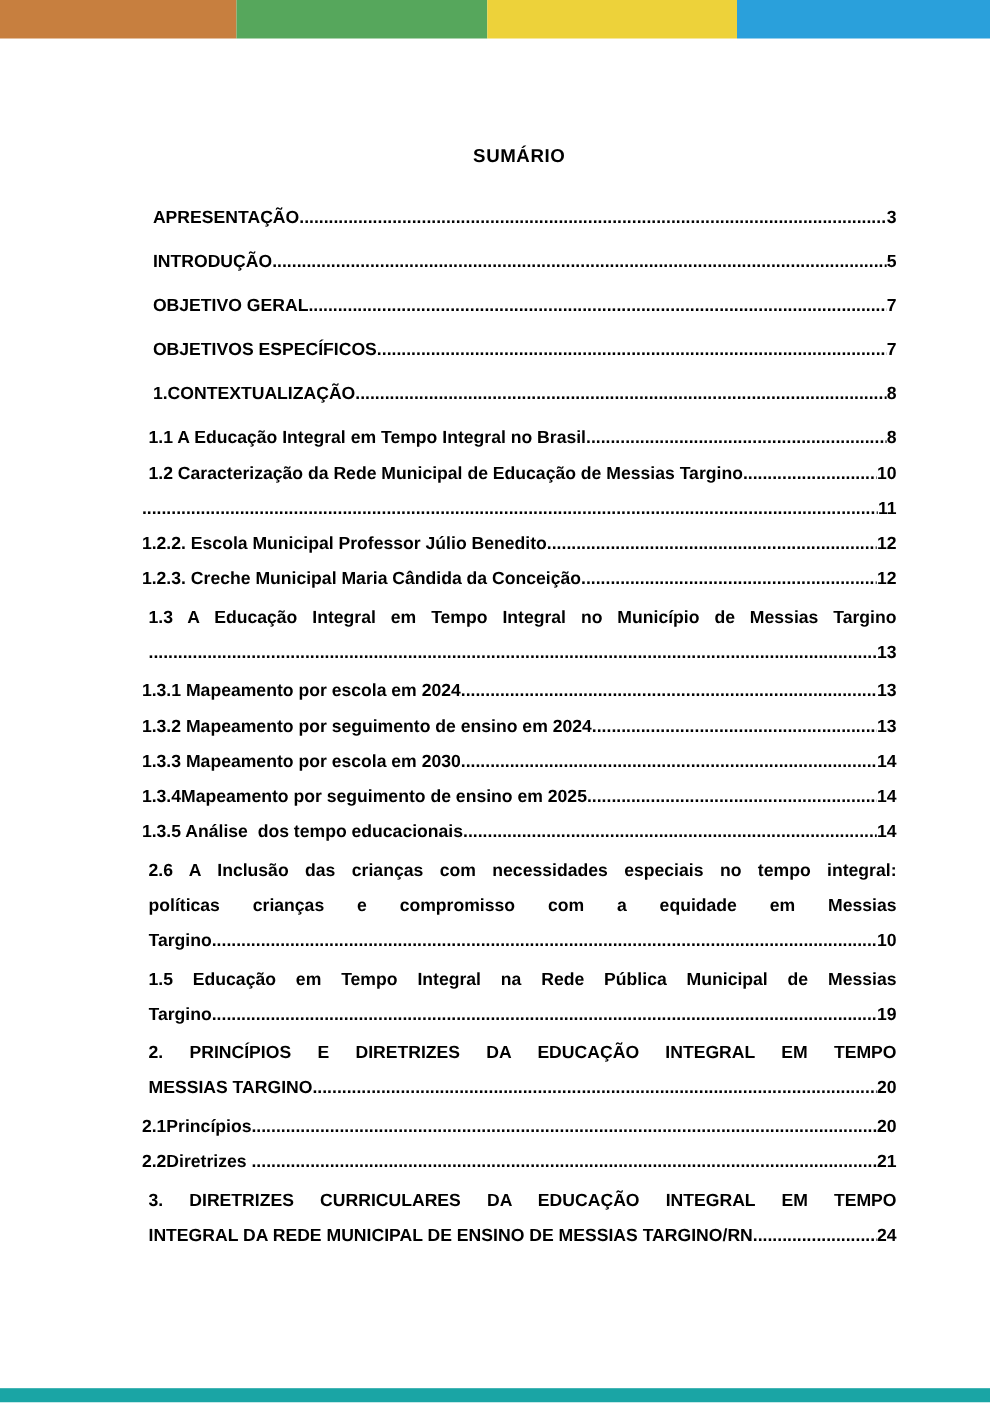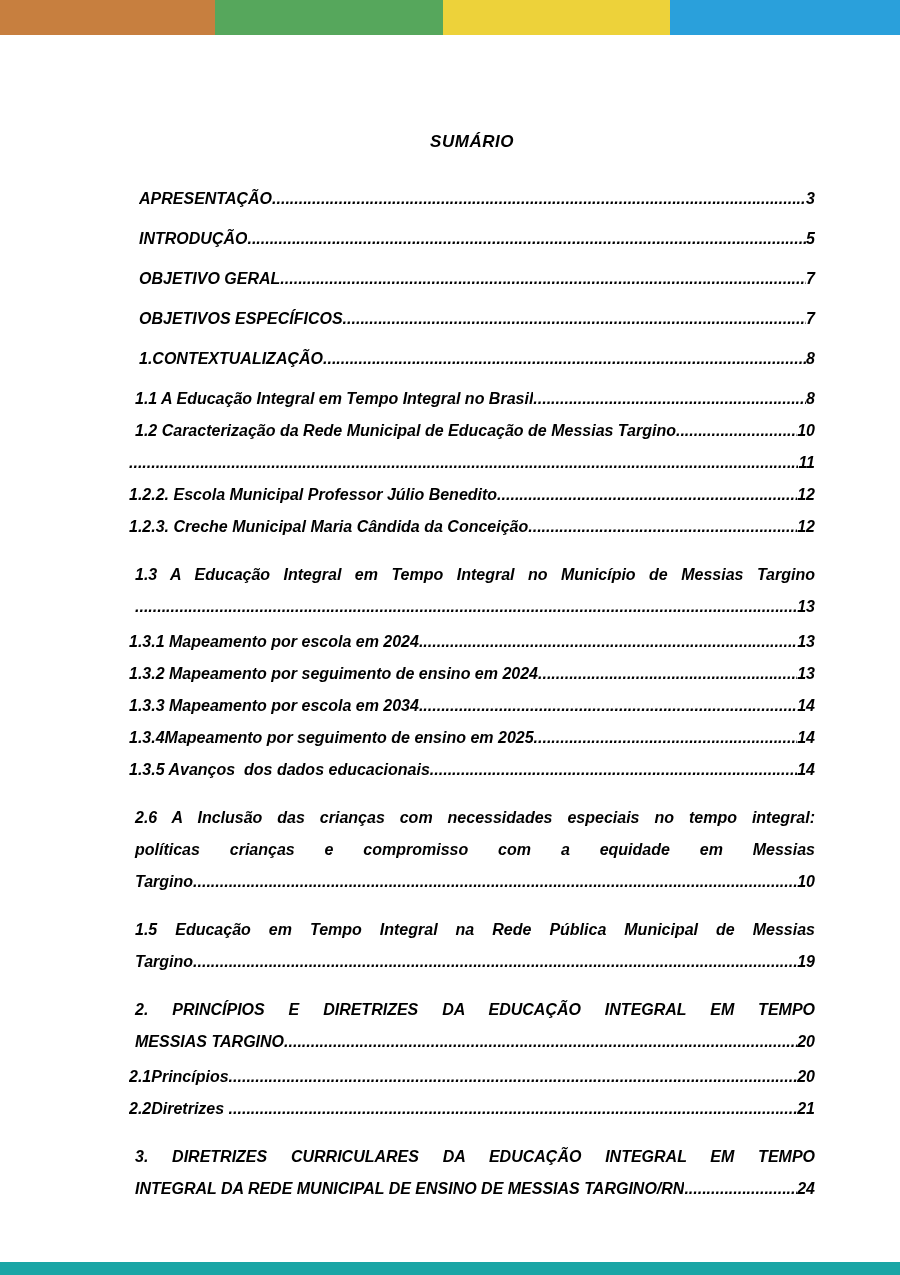--- a/index.html
+++ b/index.html
@@ -10,31 +10,31 @@
     font-weight: bold; color: #000;
   }
   .topbar { display: flex; width: 900px; height: 35px; }
   .seg { height: 100%; }
   .seg1 { width: 215px; }
   .seg2 { width: 228px; }
   .seg3 { width: 227px; }
   .seg4 { width: 230px; }
   .footerbar { position: absolute; left: 0; bottom: 0; width: 900px; height: 13px; }
 
-  .content { position: absolute; left: 129px; top: 35px; width: 686px; font-style: italic; }
+  .content { position: absolute; left: 129px; top: 35px; width: 686px; }
   .doc-title {
     text-align: center; font-size: 17px; line-height: 20px;
     margin-top: 97px; margin-bottom: 31px; letter-spacing: 0.5px;
   }
   .toc { font-size: 16px; }
   .entry { line-height: 32px; }
   .entry.lvl1 { padding-left: 10px; margin-bottom: 8px; }
   .entry.lvl2 { padding-left: 6px; }
   .entry.lvl3 { padding-left: 0; }
-  .entry.multi { margin-top: 16px; margin-bottom: 3px; }
+  .entry.multi { margin-top: 3px; margin-bottom: 3px; }
   .line.fill { text-align: justify; text-align-last: justify; }
   .line.last { display: flex; align-items: flex-start; }
   .line.last .txt { flex: 0 1 auto; min-width: 0; overflow: hidden; white-space: pre; }
   .dots { flex: 1 1 0; min-width: 6px; overflow: hidden; white-space: nowrap; }
   .pg { white-space: nowrap; }
 </style>
 </head>
 <body style="background: rgb(255, 255, 255); color: rgb(0, 0, 0);">
 
 <div class="topbar">
@@ -132,35 +132,35 @@
       </div>
       <div class="entry lvl3">
         <div class="line last">
           <span class="txt">1.3.2 Mapeamento por seguimento de ensino em 2024</span>
           <span class="dots">............................................................................................................................................................................................................................................................................................................</span>
           <span class="pg">13</span>
         </div>
       </div>
       <div class="entry lvl3">
         <div class="line last">
-          <span class="txt">1.3.3 Mapeamento por escola em 2034</span>
+          <span class="txt">1.3.3 Mapeamento por escola em 2030</span>
           <span class="dots">............................................................................................................................................................................................................................................................................................................</span>
           <span class="pg">14</span>
         </div>
       </div>
       <div class="entry lvl3">
         <div class="line last">
           <span class="txt">1.3.4Mapeamento por seguimento de ensino em 2025</span>
           <span class="dots">............................................................................................................................................................................................................................................................................................................</span>
           <span class="pg">14</span>
         </div>
       </div>
       <div class="entry lvl3">
         <div class="line last">
-          <span class="txt">1.3.5 Avanços  dos dados educacionais</span>
+          <span class="txt">1.3.5 Análise  dos tempo educacionais</span>
           <span class="dots">............................................................................................................................................................................................................................................................................................................</span>
           <span class="pg">14</span>
         </div>
       </div>
       <div class="entry lvl2 multi">
         <div class="line fill">2.6 A Inclusão das crianças com necessidades especiais no tempo integral:</div>
         <div class="line fill">políticas crianças e compromisso com a equidade em Messias</div>
         <div class="line last">
           <span class="txt">Targino</span>
           <span class="dots">............................................................................................................................................................................................................................................................................................................</span>

